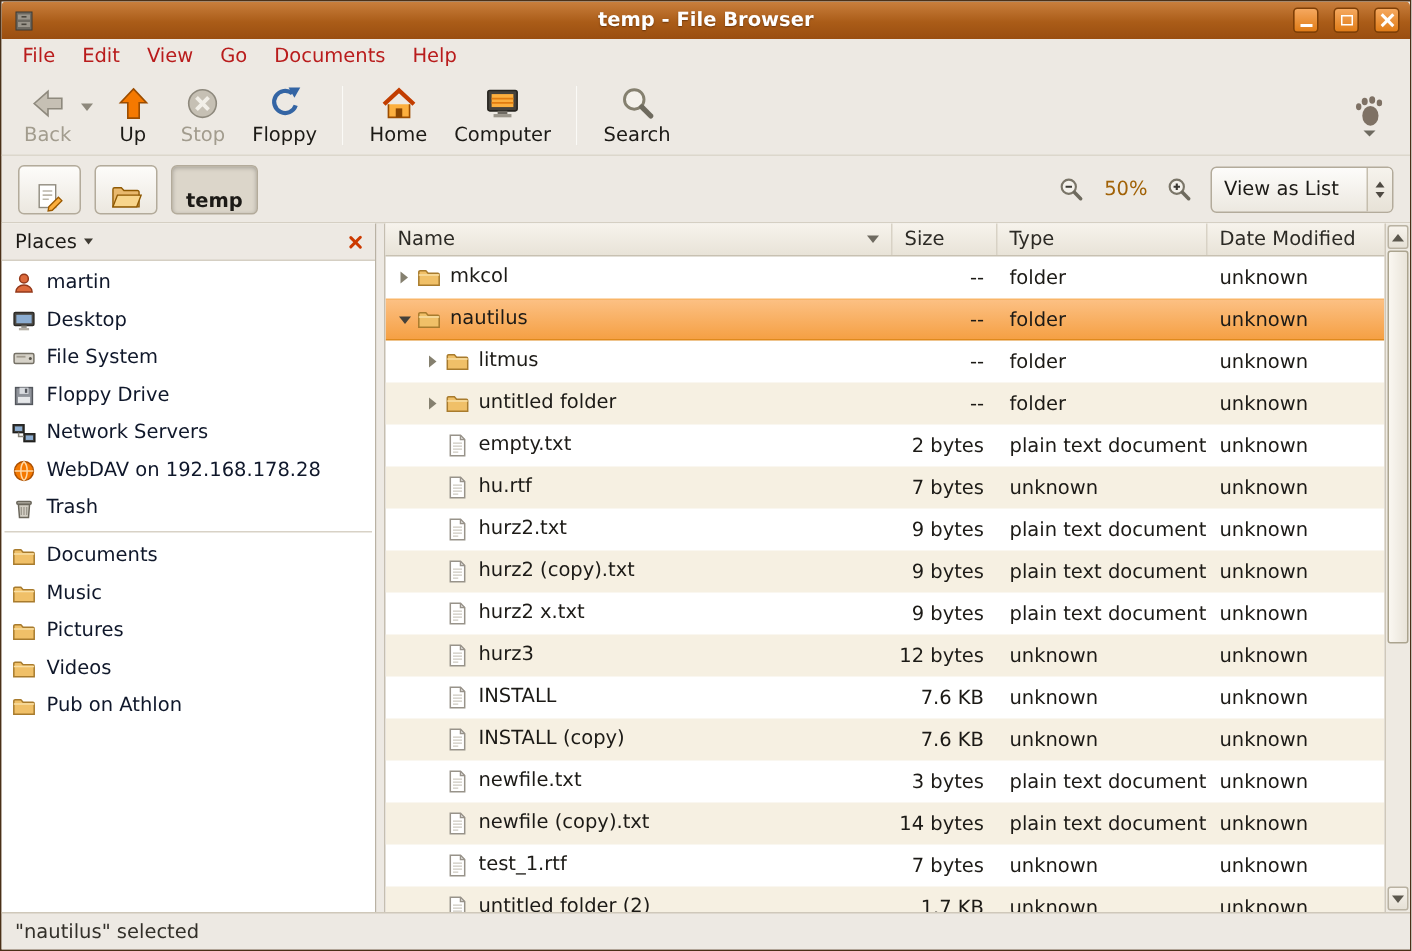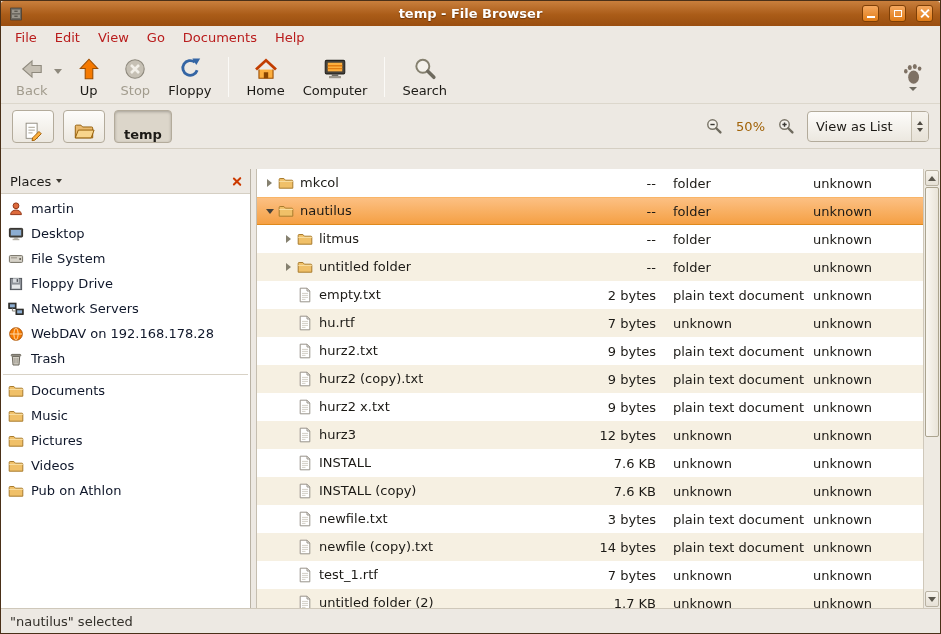--- a/index.html
+++ b/index.html
@@ -119,21 +119,21 @@
   .viewas-label { flex: 1; padding-left: 8px; font-size: 13px; color: #1c1a16; white-space: nowrap; }
   .viewas-arrows {
     width: 17px; align-self: stretch; border-left: 1px solid #c5beae;
     display: flex; flex-direction: column; align-items: center; justify-content: center; gap: 3px;
     background: linear-gradient(#f6f3ed, #e7e2d7);
   }
   .tri-up { width:0;height:0;border-left:3.5px solid transparent;border-right:3.5px solid transparent;border-bottom:4.5px solid #4e4a42; }
   .tri-down { width:0;height:0;border-left:3.5px solid transparent;border-right:3.5px solid transparent;border-top:4.5px solid #4e4a42; }
   .tri-down-s { display:inline-block;width:0;height:0;border-left:3.5px solid transparent;border-right:3.5px solid transparent;border-top:4.5px solid #3f3b33; margin-left:5px;}
   
-  .content { flex: 1; display: flex; min-height: 0; margin-top: 20px; }
+  .content { flex: 1; display: flex; min-height: 0; }
   .sidebar {
     width: 250px; flex: none; background: #fff;
     border-right: 1px solid #b9b2a4;
     display: flex; flex-direction: column; overflow: hidden;
   }
   .side-header {
     height: 25px; flex: none; background: var(--chrome-bg,#ede9e3);
     display: flex; align-items: center; padding: 0 4px 0 9px;
     border-bottom: 1px solid #d5cfc3;
   }
@@ -464,20 +464,35 @@
             <span class="ic16"><svg xmlns="http://www.w3.org/2000/svg" viewBox="0 0 16 16" width="100%" height="100%">
                 <path d="M1.2 13.2 V4.4 a0.9 0.9 0 0 1 0.9 -0.9 H5.9 L7.4 5.2 H13.9 a0.9 0.9 0 0 1 0.9 0.9 v7.1 Z" fill="#f0c068" stroke="#a87b2d"></path>
                 <path d="M1.2 6.4 H14.8" stroke="#f9dfa4" stroke-width="1"></path>
               </svg></span>
             <span class="side-label">Pub on Athlon</span>
           </div>
         </div>
     </div>
     <div class="splitter"></div>
     <div class="main">
+      <div class="list-header">
+        <span class="hcell hc-name">
+          <span>Name</span>
+          <span class="sort-arrow"></span>
+        </span>
+        <span class="hcell hc-size">
+          <span>Size</span>
+        </span>
+        <span class="hcell hc-type">
+          <span>Type</span>
+        </span>
+        <span class="hcell hc-mod">
+          <span>Date Modified</span>
+        </span>
+      </div>
       <div class="list-body">
           <div class="frow ">
             <span class="c-name" style="padding-left:4px">
               <span class="exp collapsed"></span>
               <span class="ic16"><svg xmlns="http://www.w3.org/2000/svg" viewBox="0 0 16 16" width="100%" height="100%">
                   <path d="M1.2 13.2 V4.4 a0.9 0.9 0 0 1 0.9 -0.9 H5.9 L7.4 5.2 H13.9 a0.9 0.9 0 0 1 0.9 0.9 v7.1 Z" fill="#f0c068" stroke="#a87b2d"></path>
                   <path d="M1.2 6.4 H14.8" stroke="#f9dfa4" stroke-width="1"></path>
                 </svg></span>
               <span class="fname">mkcol</span>
             </span>

